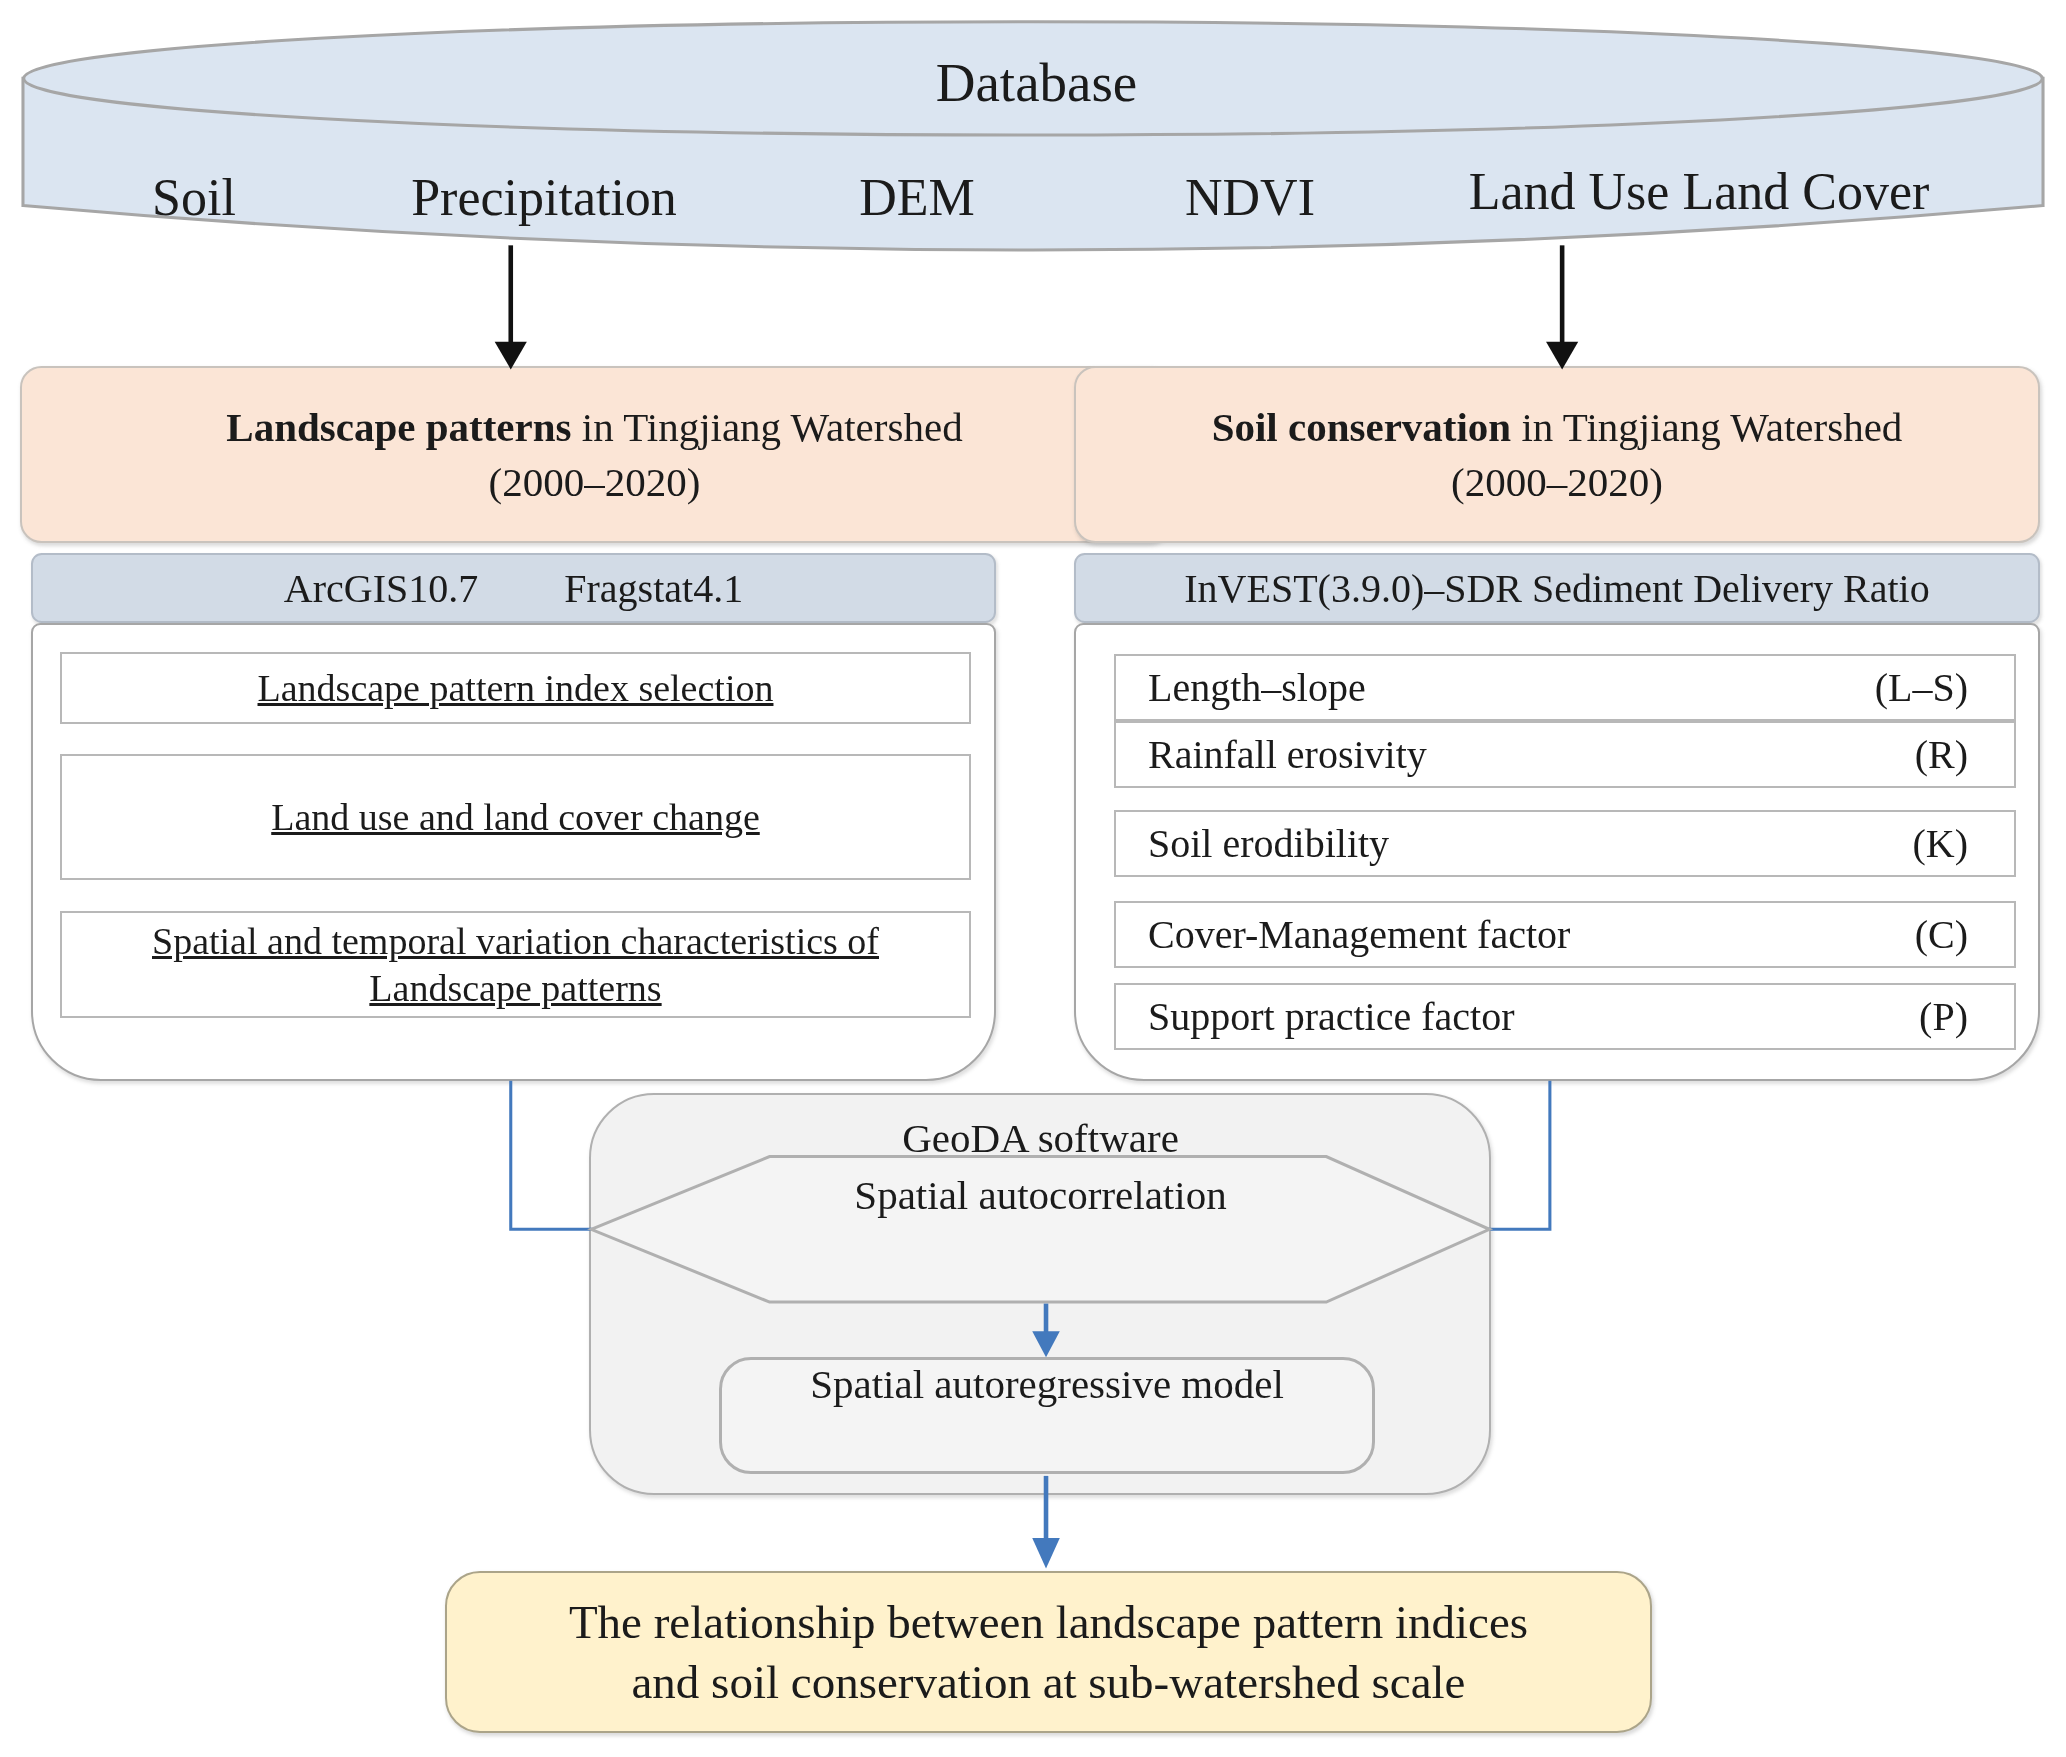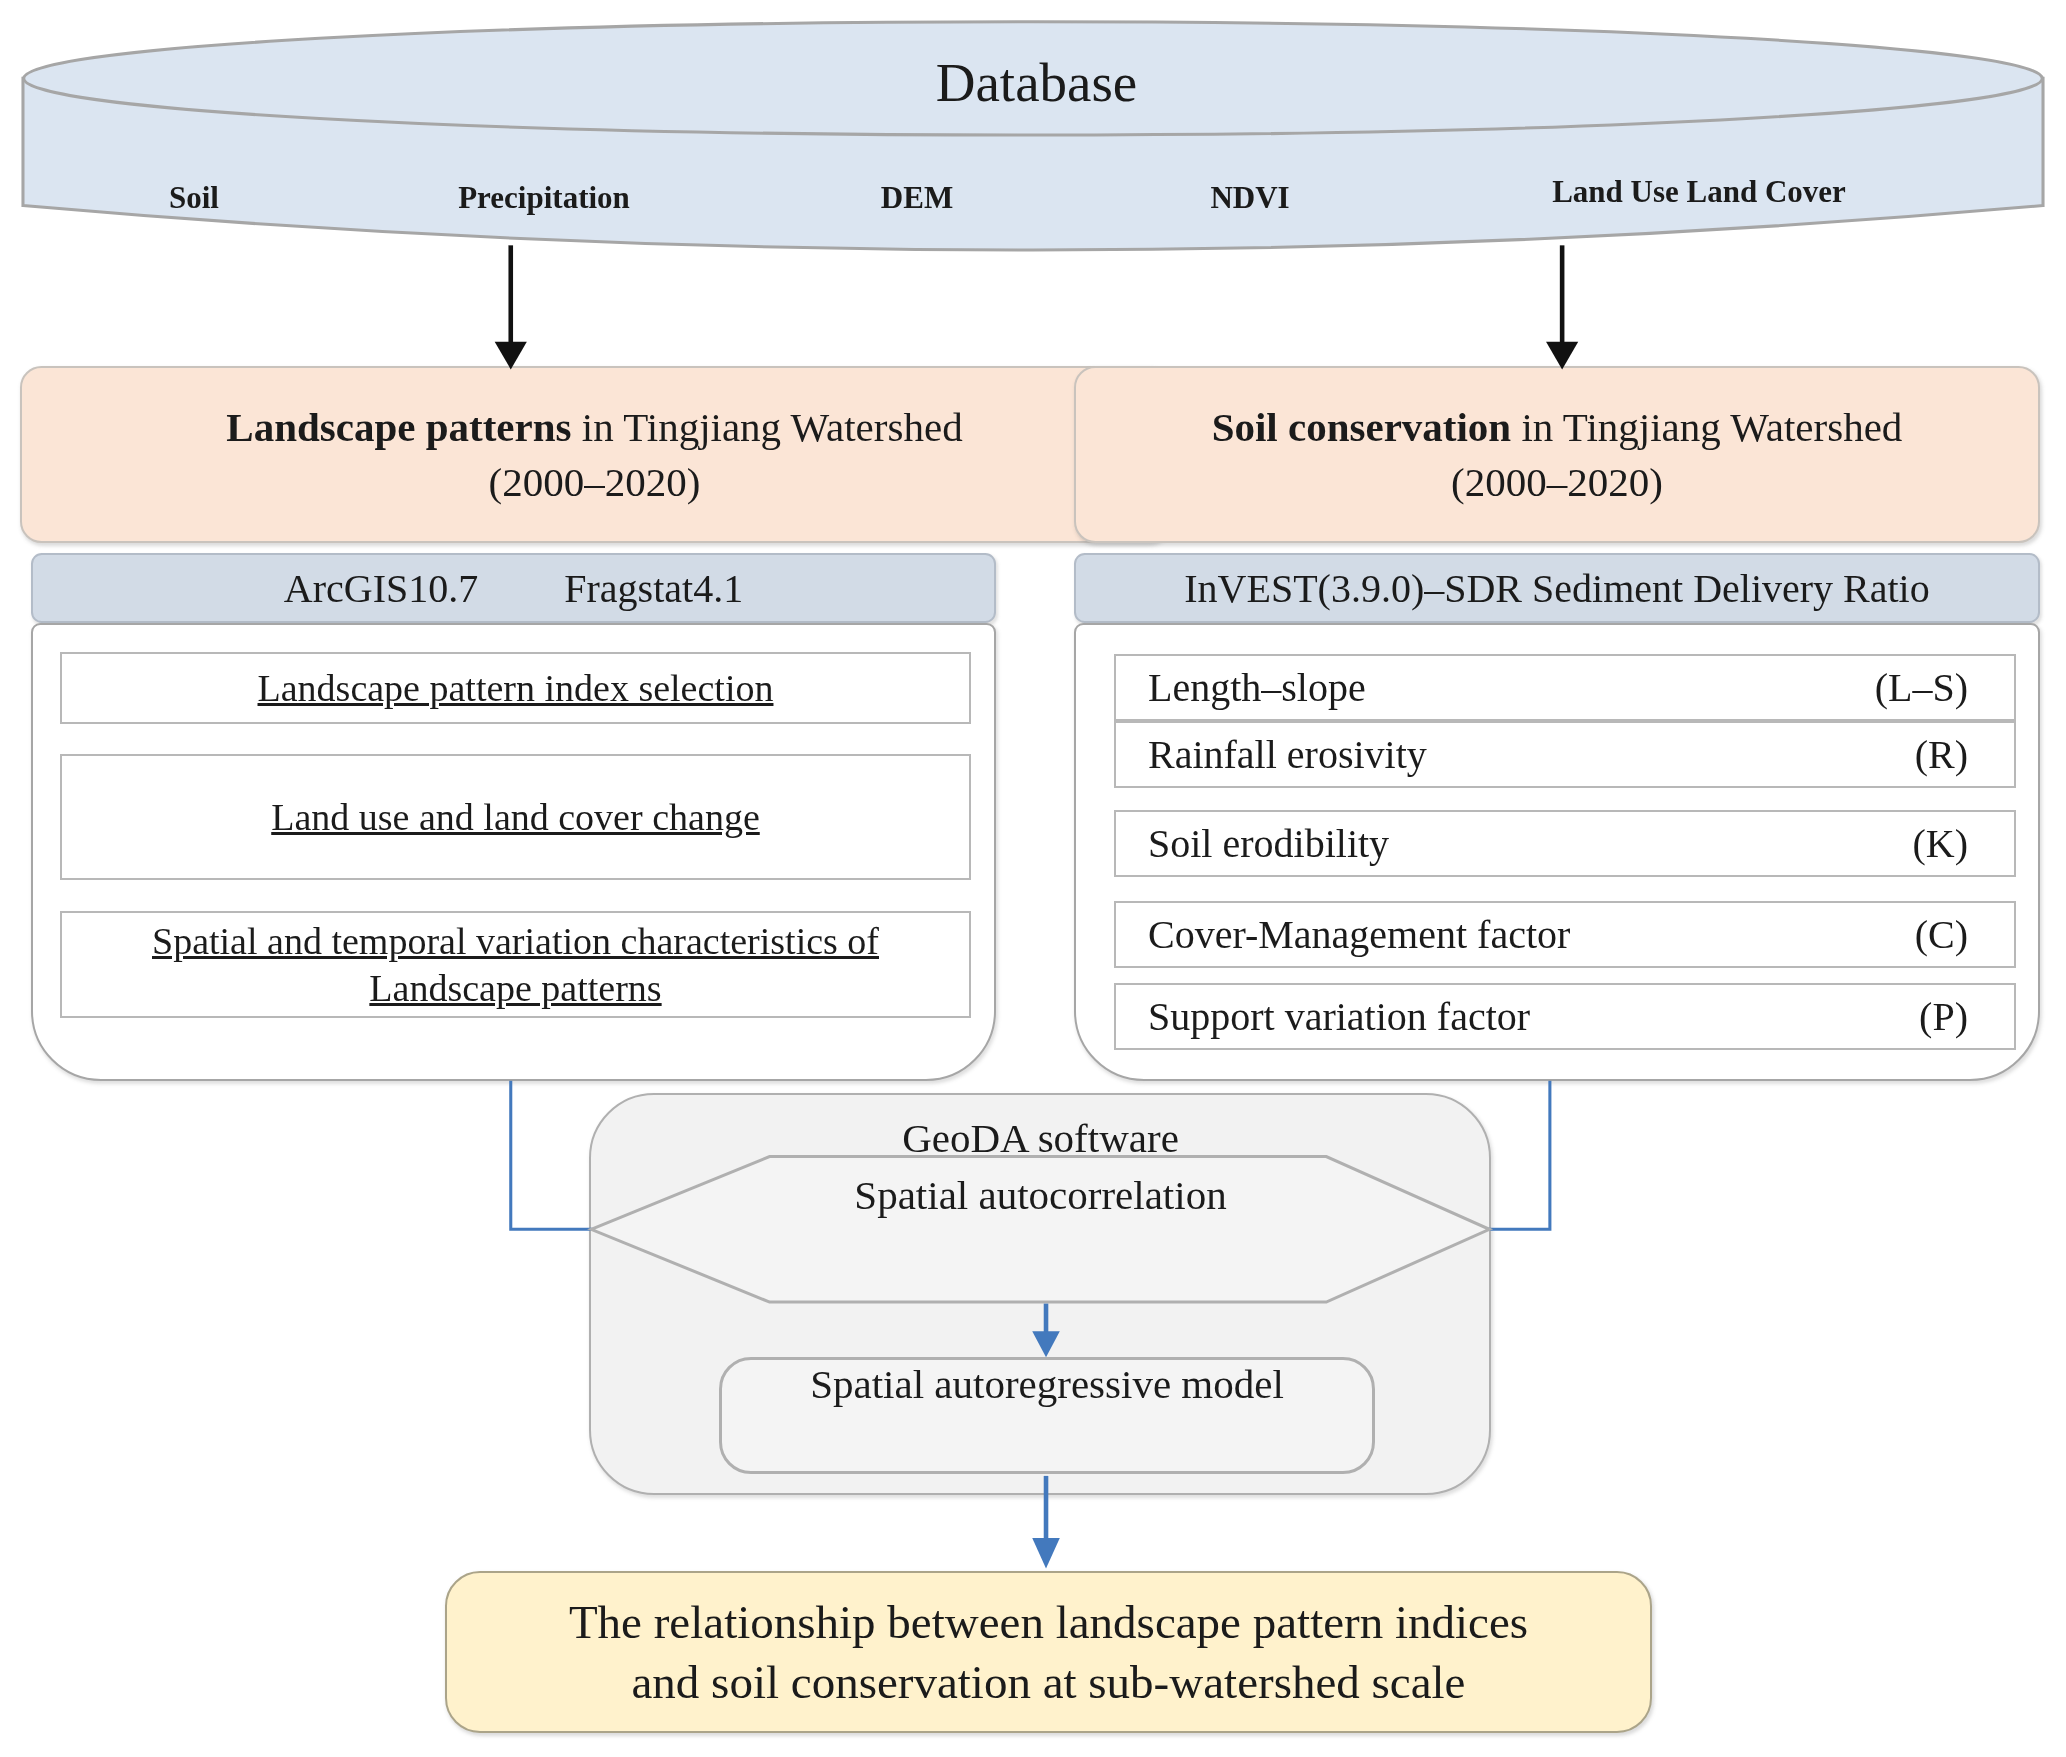--- a/index.html
+++ b/index.html
@@ -15,22 +15,22 @@
   .layer-boxes{z-index:1;}
   .layer-svg{z-index:2;pointer-events:none;}
   .layer-labels{z-index:3;}
 
   
   .db-title{
     top:51px;left:803px;width:467px;height:64px;
     font-size:55px;text-align:center;line-height:64px;
   }
   .db-item{
-    top:173px;height:49px;font-size:31px;line-height:49px;
-    text-align:right;transform:translateX(-50%);white-space:nowrap;font-weight:bold;
+    top:173px;height:49px;font-size:52px;line-height:49px;
+    text-align:right;transform:translateX(-50%);white-space:nowrap;
   }
 
   
   .panel-title{
     top:366px;height:177px;
     background:#fbe5d6;border:2.3px solid #c9c3bd;border-radius:21.4px;
     display:flex;flex-direction:column;justify-content:center;align-items:center;
     font-size:41px;line-height:55px;text-align:center;
     box-shadow:1.5px 2.3px 3.8px rgba(110,110,110,0.25);
   }
@@ -135,21 +135,21 @@
     </div>
     <div class="abs factor-row" style="top:810px">
       <span>Soil erodibility</span>
       <span>(K)</span>
     </div>
     <div class="abs factor-row" style="top:901px">
       <span>Cover-Management factor</span>
       <span>(C)</span>
     </div>
     <div class="abs factor-row" style="top:983px">
-      <span>Support variation factor</span>
+      <span>Support practice factor</span>
       <span>(P)</span>
     </div>
 
     <div class="abs geoda-box"></div>
     <div class="abs sar-box">
       <span>Spatial autoregressive model</span>
     </div>
 
     <div class="abs result-box">
       <div>The relationship between landscape pattern indices</div>

